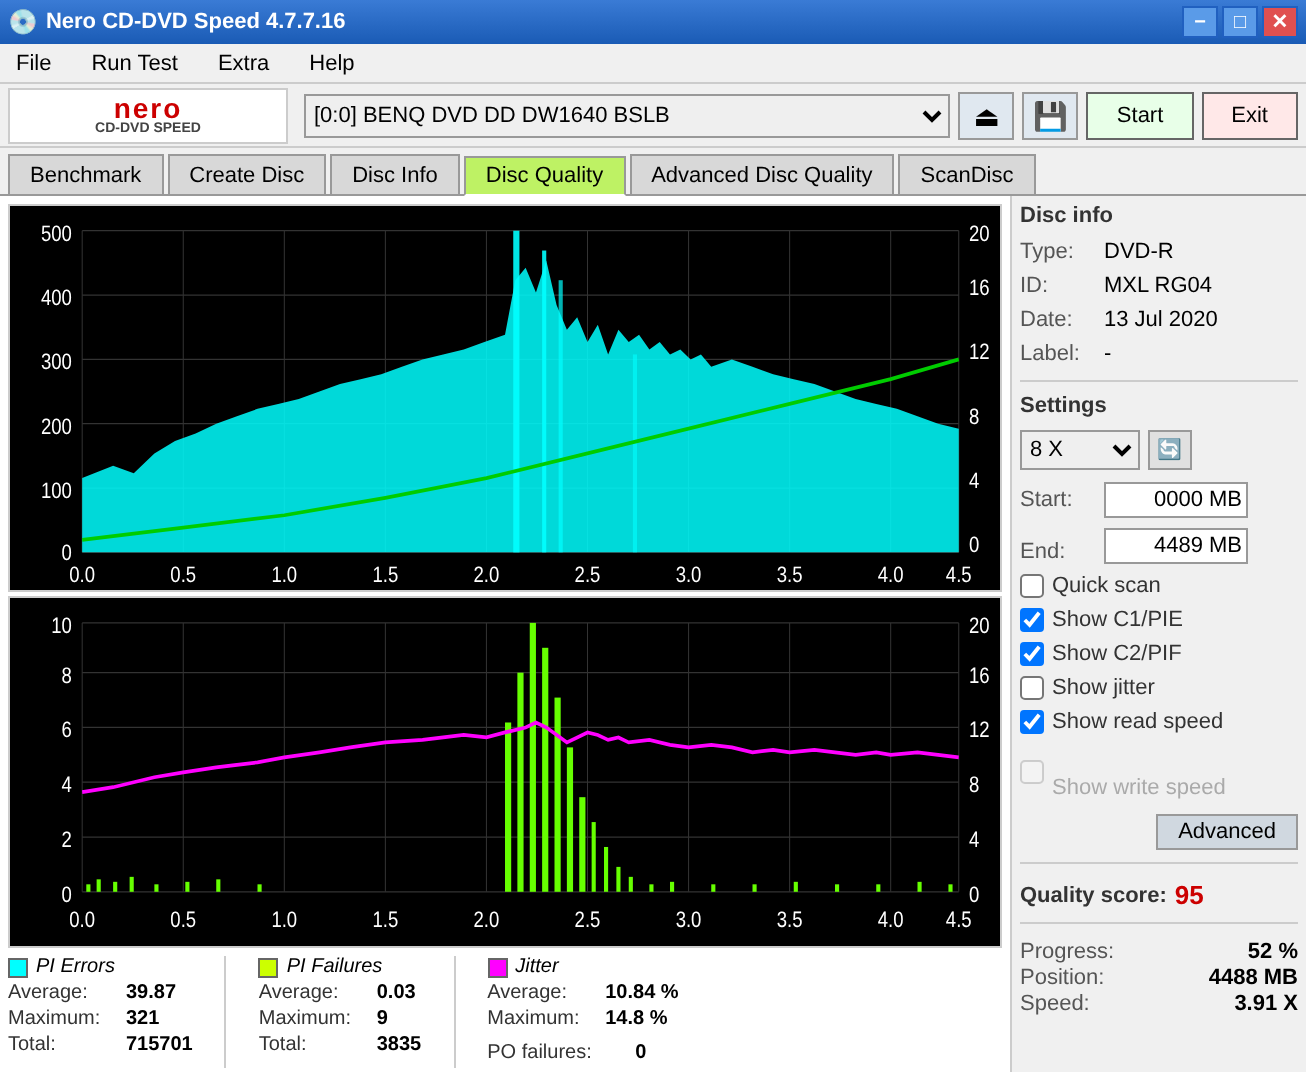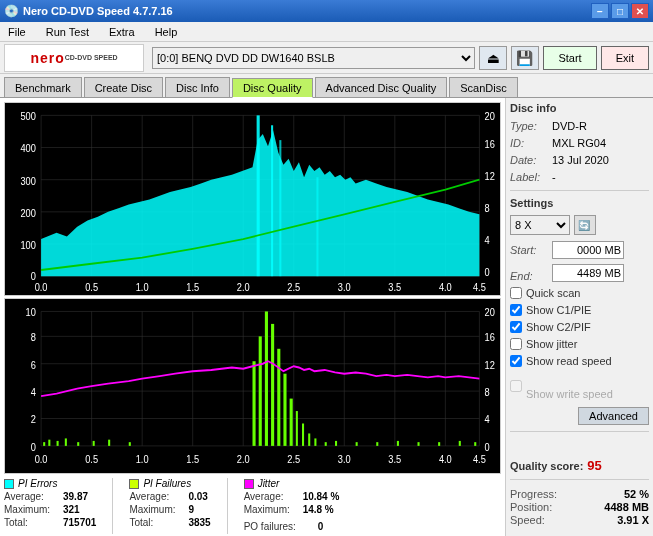--- a/index.html
+++ b/index.html
@@ -59,21 +59,21 @@
       border: 1px solid #ccc;
       display: flex;
       align-items: center;
       justify-content: center;
       font-size: 10px;
       font-weight: bold;
       color: #c00;
       margin-right: 4px;
       flex-shrink: 0;
     }
-    .nero-logo-inner { display: flex; flex-direction: row; align-items: center; line-height: 1; }
+    .nero-logo-inner { display: flex; flex-direction: column; align-items: center; line-height: 1; }
     .nero-text { font-size: 14px; font-weight: bold; color: #cc0000; letter-spacing: 1px; }
     .nero-sub { font-size: 7px; color: #444; letter-spacing: 0px; }
 
     .device-select {
       flex: 1;
       height: 22px;
       font-size: 11px;
       border: 1px solid #999;
     }
     .toolbar-icon-btn {
@@ -172,21 +172,21 @@
       gap: 4px;
       font-size: 11px;
       overflow-y: auto;
     }
     .panel-section-title {
       font-weight: bold;
       color: #333;
       margin-bottom: 2px;
     }
     .info-row { display: flex; gap: 4px; margin-bottom: 1px; }
-    .info-label { color: #555; min-width: 38px; font-style: italic; }
+    .info-label { color: #555; min-width: 38px; }
     .info-value { color: #000; font-weight: normal; }
 
     .settings-row { display: flex; align-items: center; gap: 4px; margin-bottom: 2px; }
     .speed-select { width: 60px; height: 20px; font-size: 11px; border: 1px solid #999; }
     .refresh-btn { width: 22px; height: 20px; background: #e0e0e0; border: 1px solid #999; cursor: pointer; font-size: 10px; display: flex; align-items: center; justify-content: center; }
 
     .mb-input {
       width: 72px; height: 18px; font-size: 11px; border: 1px solid #999;
       text-align: right; padding-right: 2px;
     }
@@ -198,21 +198,21 @@
     .advanced-btn {
       background: #d0d8e0;
       border: 1px solid #999;
       padding: 2px 10px;
       font-size: 11px;
       cursor: pointer;
       align-self: flex-end;
       margin-top: 2px;
     }
 
-    .quality-row { display: flex; align-items: center; gap: 4px; margin-top: 20px; }
+    .quality-row { display: flex; align-items: center; gap: 4px; margin-top: 2px; }
     .quality-label { font-weight: bold; color: #333; }
     .quality-value { color: #cc0000; font-weight: bold; font-size: 13px; }
 
     .progress-section { margin-top: 2px; }
     .prog-row { display: flex; justify-content: space-between; margin-bottom: 1px; }
     .prog-label { color: #555; }
     .prog-value { font-weight: bold; }
 
     .separator { height: 1px; background: #ccc; margin: 2px 0; }
   </style>

